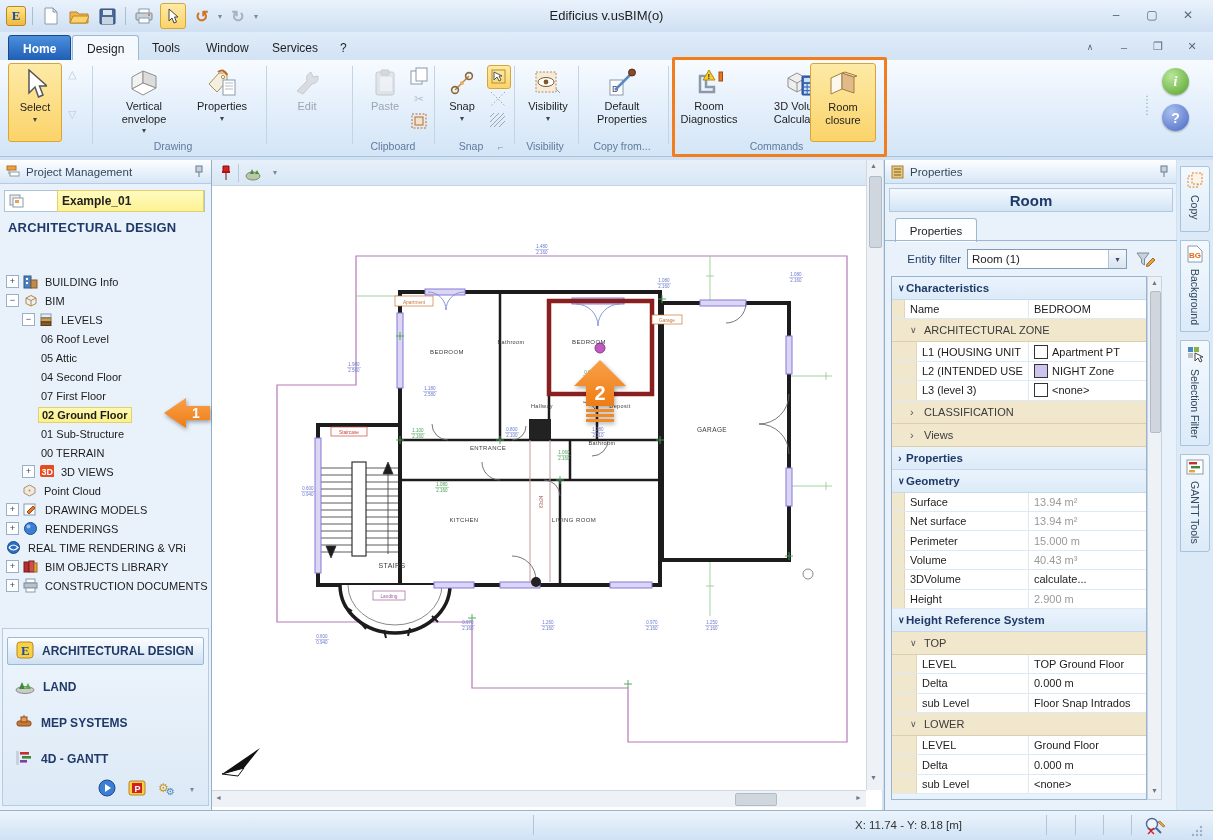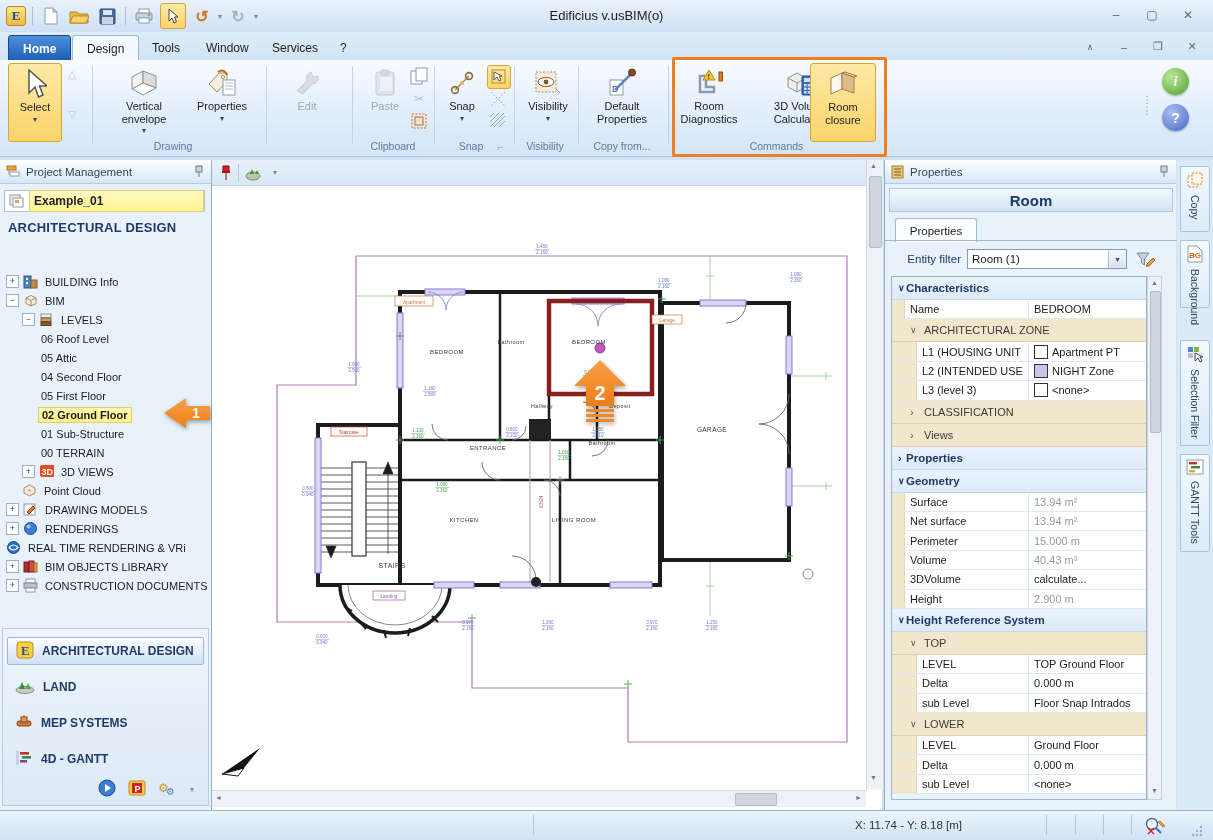--- a/index.html
+++ b/index.html
@@ -53,21 +53,21 @@
   .vdots{color:#8aa0b8;font-size:10px;letter-spacing:1px;}
   
   .co-shadow{filter:drop-shadow(1px 2px 2px rgba(0,0,0,.35));}
   
   #leftpanel{left:0;top:160px;width:211px;height:650px;background:#e9f1fa;border-right:1px solid #93aec7;}
   .panel-head{position:absolute;left:0;top:0;width:100%;height:24px;
     background:linear-gradient(#fdfeff,#d6e6f6);border-bottom:1px solid #b6cce0;
     display:flex;align-items:center;gap:5px;padding-left:6px;box-sizing:border-box;color:#33475c;font-size:11.5px;}
   .pin{position:absolute;right:7px;top:5px;}
   #example-row{left:4px;top:30px;width:201px;height:22px;background:#fff;border:1px solid #b0c4d8;
-    display:flex;align-items:center;box-sizing:border-box;}
+    display:flex;align-items:center;box-sizing:border-box;gap:28px;}
   #example-label{background:linear-gradient(#fffbc0,#fdf292);border:1px solid #e0d070;flex:1;height:20px;
     display:flex;align-items:center;font-weight:bold;font-size:12px;padding-left:4px;}
   #arch-title{left:8px;top:60px;font-size:13px;font-weight:bold;color:#1f3a68;letter-spacing:.2px;}
   #nav-btn{left:4px;top:86px;width:201px;height:21px;background:linear-gradient(#f3dca8,#e2ab61);
     border:1px solid #b8863f;display:flex;align-items:center;justify-content:center;font-size:11.5px;color:#1c1c1c;}
   #tree{left:0;top:112px;width:211px;}
   .tree-row{height:19px;display:flex;align-items:center;gap:4px;white-space:nowrap;}
   .tree-row .lbl{font-size:11px;color:#1c1c1c;padding:1px 3px;}
   .tree-row.selrow .lbl{background:linear-gradient(#fdf9b2,#fcf188);border:1px solid #e0d070;font-weight:bold;}
   .expbox{width:11px;height:11px;border:1px solid #9ab0c6;background:#fff;display:flex;align-items:center;justify-content:center;
@@ -484,21 +484,21 @@
       <div class="tree-row" style="padding-left: 38px;">
         <span class="lbl">06 Roof Level</span>
       </div>
       <div class="tree-row" style="padding-left: 38px;">
         <span class="lbl">05 Attic</span>
       </div>
       <div class="tree-row" style="padding-left: 38px;">
         <span class="lbl">04 Second Floor</span>
       </div>
       <div class="tree-row" style="padding-left: 38px;">
-        <span class="lbl">05 First Floor</span>
+        <span class="lbl">07 First Floor</span>
       </div>
       <div class="tree-row selrow" style="padding-left: 38px;">
         <span class="lbl">02 Ground Floor</span>
       </div>
       <div class="tree-row" style="padding-left: 38px;">
         <span class="lbl">01 Sub-Structure</span>
       </div>
       <div class="tree-row" style="padding-left: 38px;">
         <span class="lbl">00 TERRAIN</span>
       </div>
@@ -1039,21 +1039,21 @@
 </div>
 
 <div id="sidetabs" class="abs">
     <div class="stab" style="top: 6px; height: 66px;">
       <span><svg width="18" height="18">
           <rect x="2" y="5" width="10" height="11" fill="none" stroke="#e08020" stroke-dasharray="2,1.5"></rect>
           <rect x="6" y="2" width="10" height="11" fill="#fdf4e8" stroke="#e08020" stroke-dasharray="2,1.5"></rect>
         </svg></span>
       <span class="txt">Copy</span>
     </div>
-    <div class="stab" style="top: 80px; height: 68px;">
+    <div class="stab" style="top: 80px; height: 92px;">
       <span><svg width="18" height="18">
           <path d="M2,1 h9 l5,5 v11 h-14 z" fill="#fff" stroke="#8a9aaa"></path>
           <text x="3" y="13" font-size="8" font-weight="bold" fill="#e06818" font-family="Liberation Sans">BG</text>
         </svg></span>
       <span class="txt">Background</span>
     </div>
     <div class="stab" style="top: 180px; height: 106px;">
       <span><svg width="18" height="18">
           <rect x="2" y="2" width="5" height="5" fill="#4a8ac0"></rect>
           <rect x="8" y="2" width="5" height="5" fill="#8ab04a"></rect>

